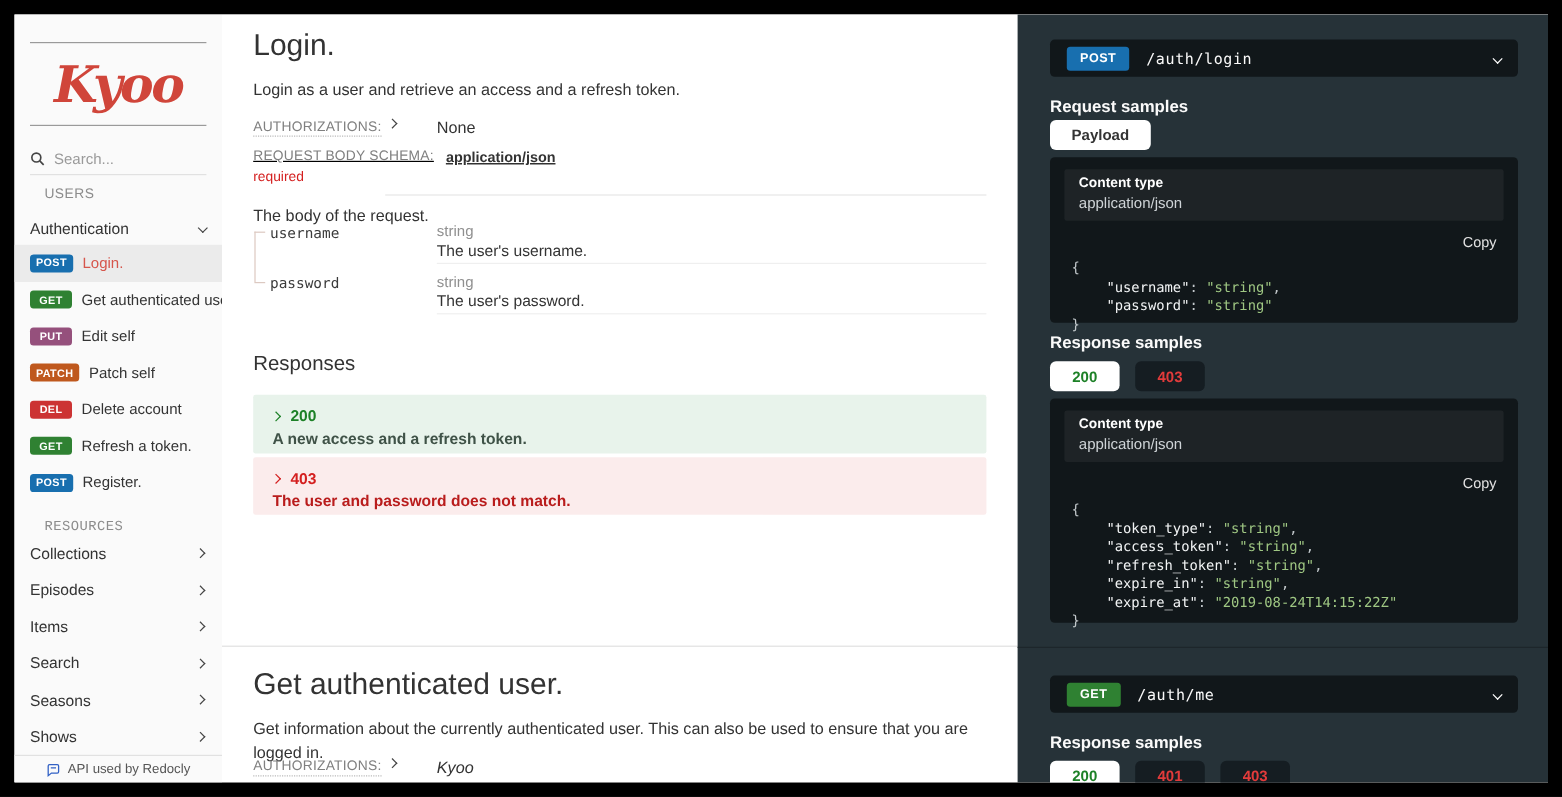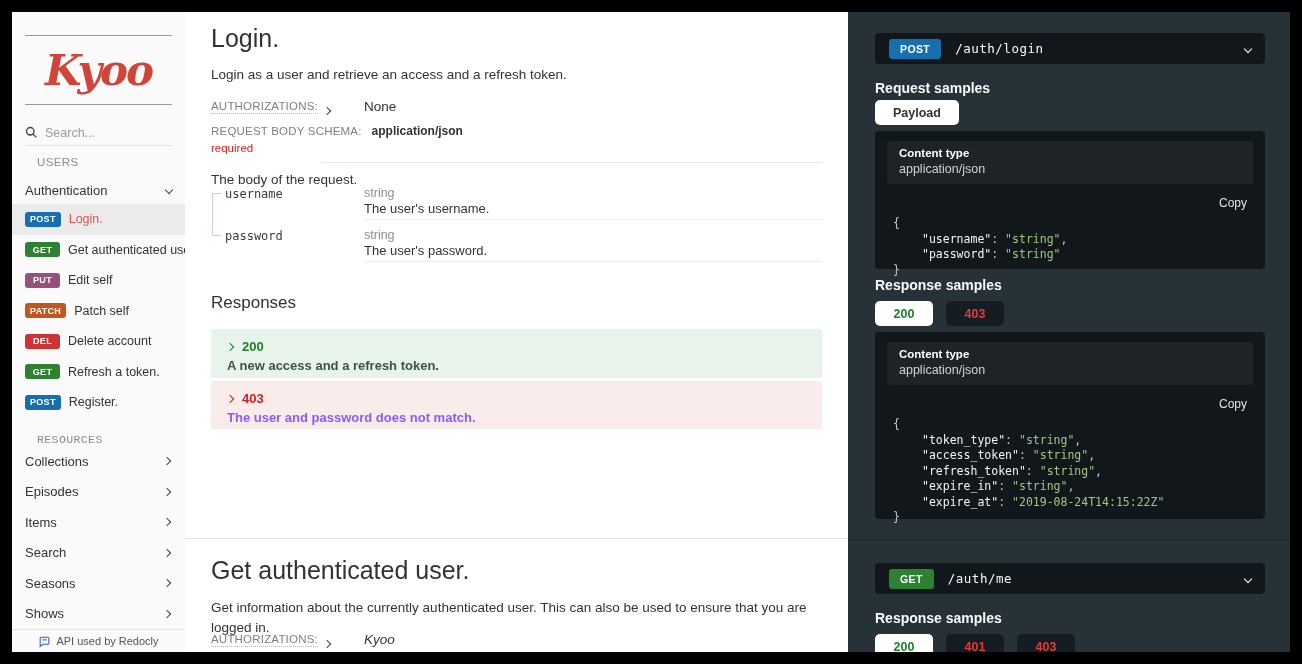--- a/index.html
+++ b/index.html
@@ -50,41 +50,41 @@
   .chev-dark  { color:#444; }
 
   
   .main { position:absolute; left:173px; top:0; width:663px; height:640px; background:#fff; }
   .sec-login { position:relative; height:527px; border-bottom:1px solid #e0e0e0; }
   .sec-me    { position:relative; height:113px; }
   .h1 { position:absolute; left:26px; font-size:25px; font-weight:400; color:#333; }
   .para { position:absolute; left:26px; font-size:13.5px; color:#333; line-height:1.45; }
   .meta-label { font-size:11.5px; color:#808080; letter-spacing:.2px;
                 border-bottom:1px dotted #bbb; padding-bottom:1px; }
-  .meta-row { position:absolute; left:26px; display:flex; align-items:flex-end; gap:6px; }
+  .meta-row { position:absolute; left:26px; display:flex; align-items:flex-start; gap:6px; }
   .meta-val { position:absolute; font-size:13.5px; color:#333; }
   .req-flag { position:absolute; left:26px; font-size:11.5px; color:#d41f1f; }
   .rbs-rule { position:absolute; left:136px; right:26px; border-bottom:1px solid #e6e6e6; }
   .field-name { position:absolute; left:40px; font-family:"DejaVu Sans Mono",monospace;
                 font-size:12px; color:#3b3b3b; }
   .field-type { position:absolute; left:179px; font-size:12.5px; color:#909090; }
   .field-desc { position:absolute; left:179px; font-size:13px; color:#333; }
   .row-rule { position:absolute; left:179px; right:26px; border-bottom:1px solid #efefef; }
   .tree-v { position:absolute; left:27px; width:1px; background:#dcc9c1; }
   .tree-h { position:absolute; left:27px; width:9px; height:1px; background:#dcc9c1; }
   .h3 { position:absolute; left:26px; font-size:17px; font-weight:400; color:#333; }
   .resp-panel { position:absolute; left:26px; right:26px; border-radius:2px; padding:10px 16px; cursor:pointer; }
   .resp-panel.ok  { background:#e8f3eb; }
   .resp-panel.err { background:#fbecec; }
   .resp-head { display:flex; align-items:center; gap:9px; font-size:13px; font-weight:bold; }
   .resp-panel.ok  .resp-head { color:#1d8127; }
   .resp-panel.err .resp-head { color:#d41f1f; }
   .resp-desc { margin-top:4px; font-size:13px;font-weight:bold; }
   .resp-panel.ok  .resp-desc { color:#3f5247; }
-  .resp-panel.err .resp-desc { color:#8b5cf6; }
+  .resp-panel.err .resp-desc { color:#b91c1c; }
 
   
   .right { position:absolute; left:836px; top:0; width:442px; height:640px; background:#263238; }
   .rsec1 { position:relative; height:527px; }
   .rsec2 { position:relative; height:113px; border-top:1px solid #1d262b; }
   .endpoint-bar { position:absolute; left:27px; right:25px; height:31px; background:#11171a;
                   border-radius:4px; display:flex; align-items:center; padding:0 14px; cursor:pointer; }
   .http-badge { color:#fff; font-size:10.5px; font-weight:bold; letter-spacing:.4px;
                 border-radius:3px; padding:4px 11px; margin-right:14px; background:#888; }
   .endpoint-path { flex:1; font-family:"DejaVu Sans Mono",monospace; font-size:12.5px;
@@ -211,21 +211,21 @@
     <div class="sec-login">
       <div class="h1" style="top:12px;">Login.</div>
       <div class="para" style="top:53px;">Login as a user and retrieve an access and a refresh token.</div>
 
       <div class="meta-row" style="top:88px;">
         <span class="meta-label">AUTHORIZATIONS:</span>
         <span class="chev chev-right chev-dark"></span>
       </div>
       <div class="meta-val" style="left:179px; top:87px;">None</div>
 
-      <div class="meta-row" style="top:112px;">
+      <div class="meta-row" style="top:112px;text-decoration:underline;">
         <span class="meta-label" style="border-bottom:none;">REQUEST BODY SCHEMA:</span>
         <span style="font-size:12px; font-weight:bold; color:#333; margin-left:4px;">application/json</span>
       </div>
       <div class="req-flag" style="top:130px;">required</div>
       <div class="rbs-rule" style="top:150px;"></div>
 
       <div class="para" style="top:158px;">The body of the request.</div>
 
       <div class="tree-v" style="top:181px; height:42px;"></div>
       <div class="tree-h" style="top:181px;"></div>

